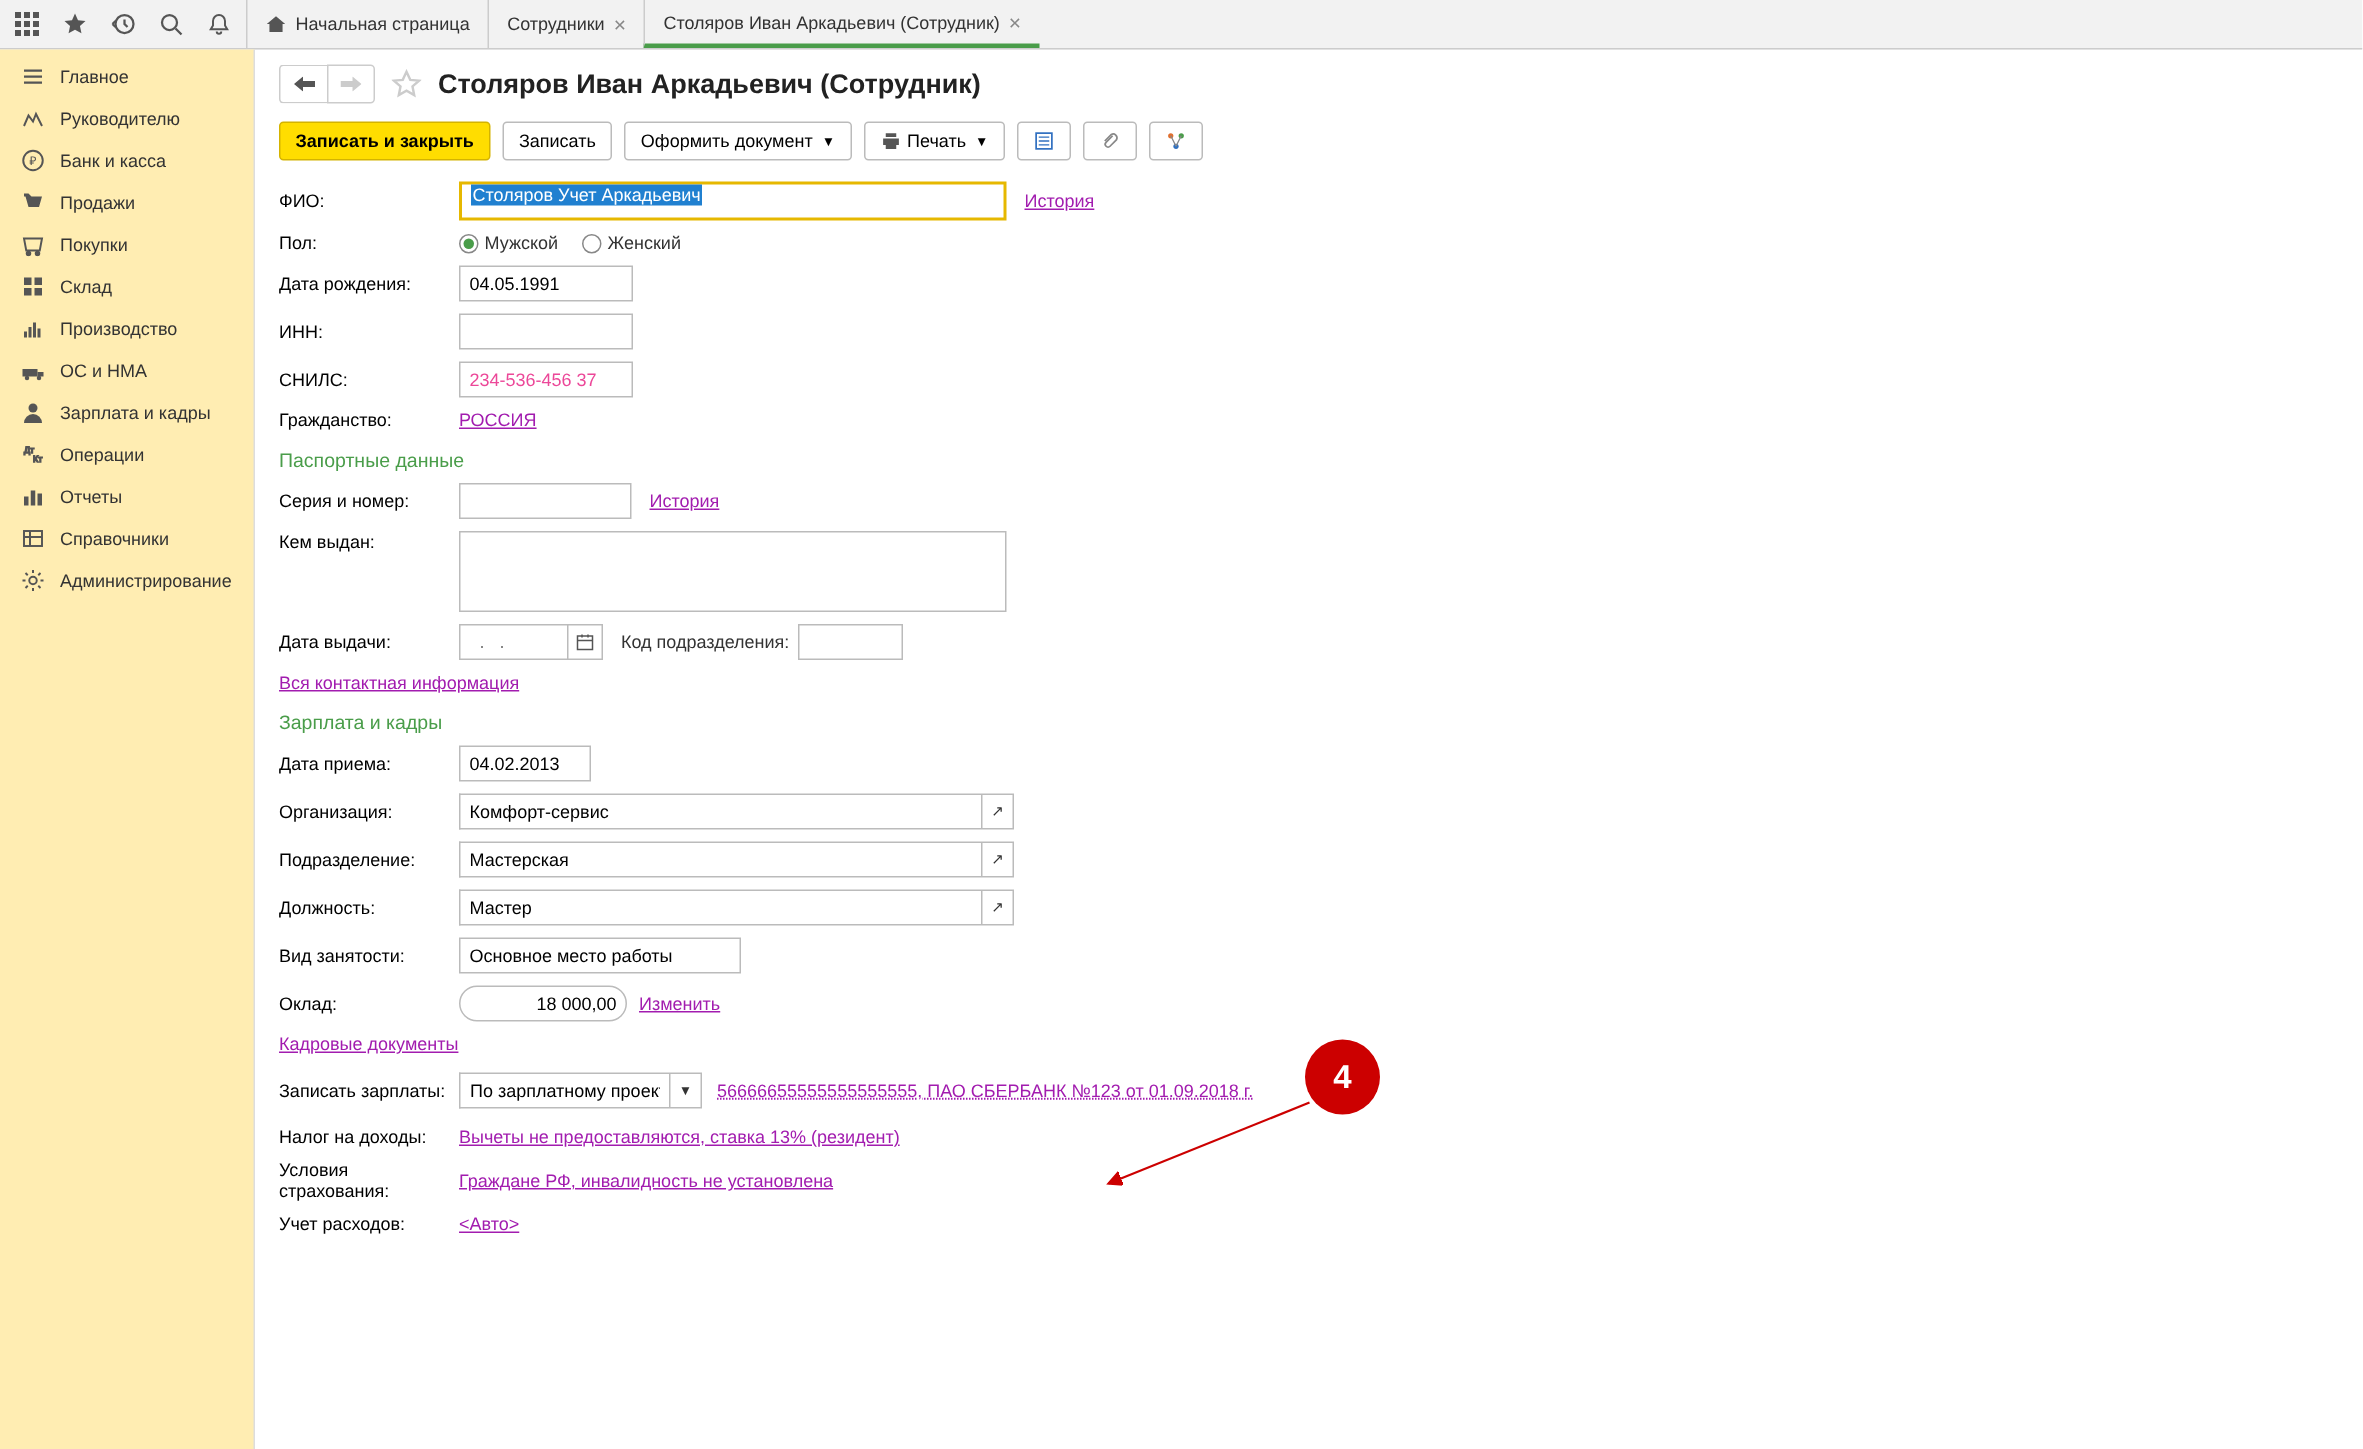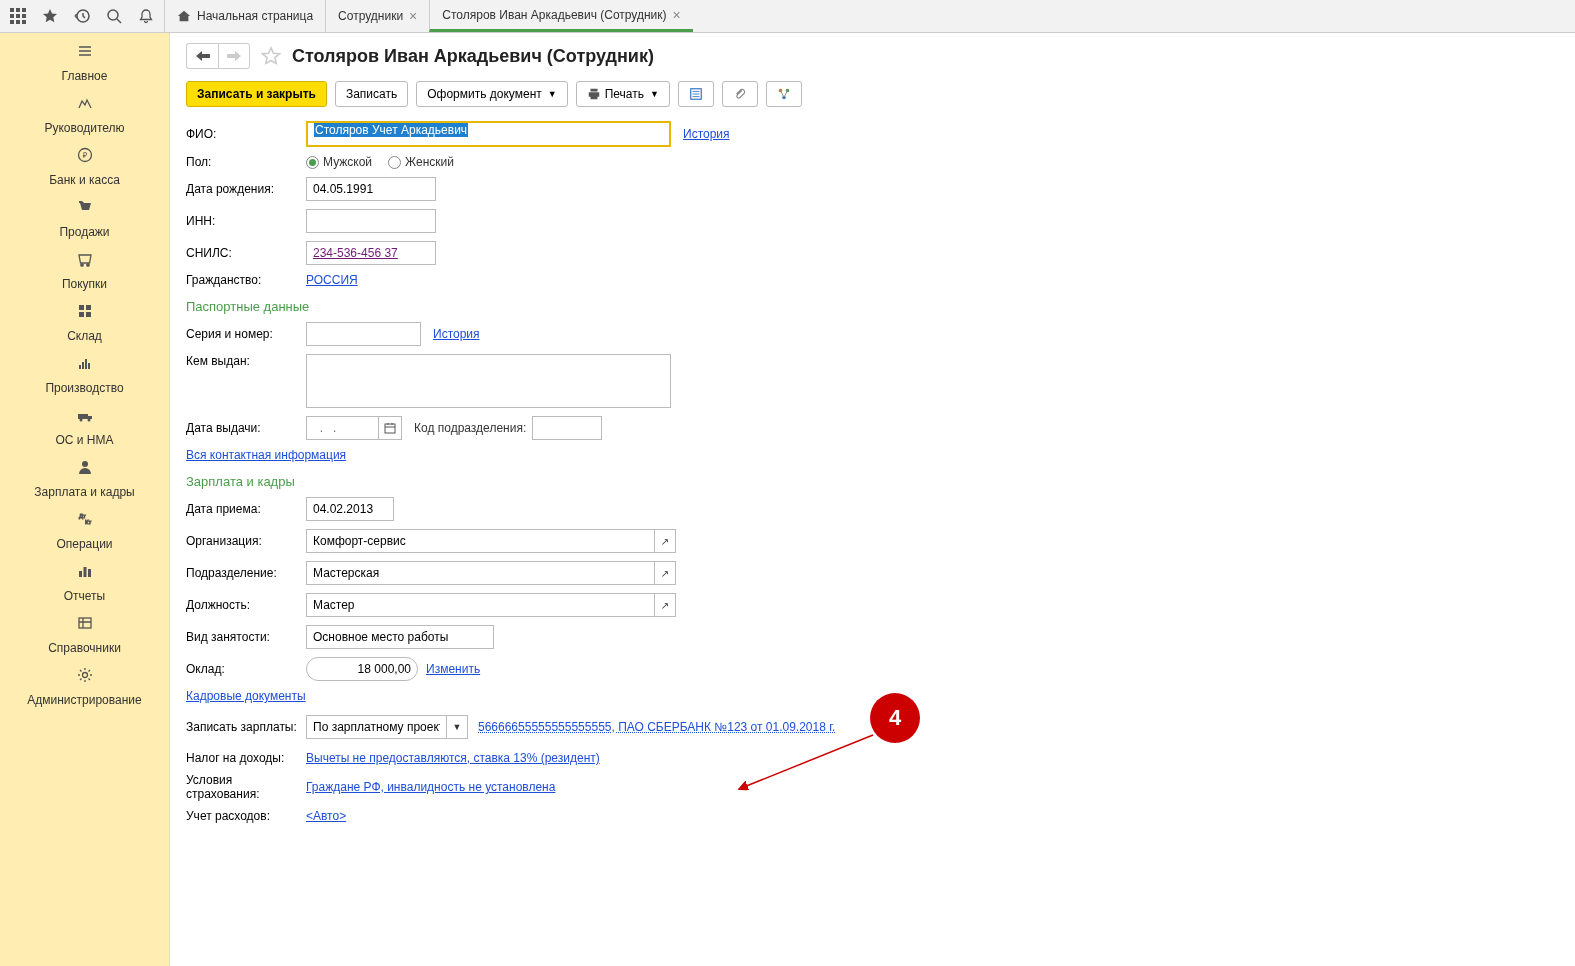--- a/index.html
+++ b/index.html
@@ -7,47 +7,47 @@
   .topbar { height: 33px; background: #f2f2f2; border-bottom: 1px solid #ccc; display: flex; align-items: center; }
   .topbar-icons { display: flex; align-items: center; padding: 0 8px; gap: 12px; }
   .top-icon { color: #555; cursor: pointer; display: flex; align-items: center; justify-content: center; width: 20px; height: 20px; }
   .top-icon svg { width: 16px; height: 16px; }
   .tabs { display: flex; align-items: stretch; height: 100%; }
   .tab { display: flex; align-items: center; padding: 0 12px; border-left: 1px solid #ccc; font-size: 12px; color: #333; cursor: pointer; gap: 6px; }
   .tab.active { border-bottom: 3px solid #4a9d4a; }
   .tab .close { color: #888; font-size: 14px; }
   .layout { display: flex; height: calc(966px - 33px); }
   .sidebar { width: 170px; background: #ffedb2; border-right: 1px solid #ddd; padding-top: 4px; }
-  .side-item { display: flex; align-items: center; padding: 6px 14px; gap: 10px; font-size: 12px; color: #333; cursor: pointer; flex-direction: column; }
+  .side-item { display: flex; align-items: center; padding: 6px 14px; gap: 10px; font-size: 12px; color: #333; cursor: pointer; }
   .side-item svg { width: 16px; height: 16px; flex-shrink: 0; }
   .main { flex: 1; padding: 10px 16px; overflow: auto; }
   .title-row { display: flex; align-items: center; gap: 10px; margin-bottom: 12px; }
   .nav-btn { width: 32px; height: 26px; border: 1px solid #ccc; background: #fff; border-radius: 3px; display: flex; align-items: center; justify-content: center; cursor: pointer; }
   .nav-btn-group { display: flex; }
   .nav-btn-group .nav-btn:first-child { border-radius: 3px 0 0 3px; border-right: none; }
   .nav-btn-group .nav-btn:last-child { border-radius: 0 3px 3px 0; }
   .star { width: 22px; height: 22px; display: flex; align-items: center; justify-content: center; color: #ccc; }
   .page-title { font-size: 18px; font-weight: bold; color: #222; }
   .toolbar { display: flex; gap: 8px; margin-bottom: 14px; }
   .btn { height: 26px; padding: 0 10px; border: 1px solid #bbb; background: #fff; border-radius: 3px; font-size: 12px; cursor: pointer; display: flex; align-items: center; gap: 4px; }
   .btn.primary { background: #ffdd00; border-color: #d4b300; font-weight: bold; }
   .btn .caret { font-size: 9px; margin-left: 2px; }
   .form-row { display: flex; align-items: center; margin-bottom: 8px; gap: 0; }
   .form-label { width: 120px; font-size: 12px; color: #000000; flex-shrink: 0; }
   .form-input { height: 24px; border: 1px solid #bbb; padding: 0 6px; font-size: 12px; background: #fff; }
   .fio-input { width: 365px; border: 2px solid #e6b800; height: 26px; }
   .fio-sel { background: #2080d0; color: #fff; padding: 0 1px; }
-  .link { color: #1d4ed8; text-decoration: underline; cursor: pointer; font-size: 12px; }
+  .link { color: #a21caf; text-decoration: underline; cursor: pointer; font-size: 12px; }
   .link.dotted { text-decoration-style: dotted; }
   .radio-group { display: flex; gap: 16px; align-items: center; }
   .radio { display: flex; align-items: center; gap: 4px; cursor: pointer; }
   .radio-circle { width: 13px; height: 13px; border: 1px solid #888; border-radius: 50%; display: flex; align-items: center; justify-content: center; }
   .radio-circle.checked::after { content: ''; width: 7px; height: 7px; background: #4a9d4a; border-radius: 50%; }
-  .date-input { width: 130px; }
-  .red-text { color: #701a75; text-decoration: underline; }
+  .date-input { width: 116px; }
+  .red-text { color: #ec4899; }
   .section-title { color: #4a9d4a; font-size: 13px; margin: 12px 0 8px 0; }
   .textarea { width: 365px; height: 54px; border: 1px solid #bbb; resize: none; }
   .ref-input { width: 348px; border-right: none; }
   .ref-btn { width: 22px; height: 24px; border: 1px solid #bbb; background: #fff; display: flex; align-items: center; justify-content: center; cursor: pointer; font-size: 10px; }
   .ref-group { display: flex; }
   .salary-input { width: 112px; text-align: right; padding-right: 6px; border-radius: 12px; }
   .date-group { display: flex; }
   .date-group .form-input { border-right: none; width: 72px; }
   .cal-btn { width: 24px; height: 24px; border: 1px solid #bbb; background: #fff; display:flex; align-items:center; justify-content:center; cursor:pointer; }
   .dropdown-group { display: flex; }

